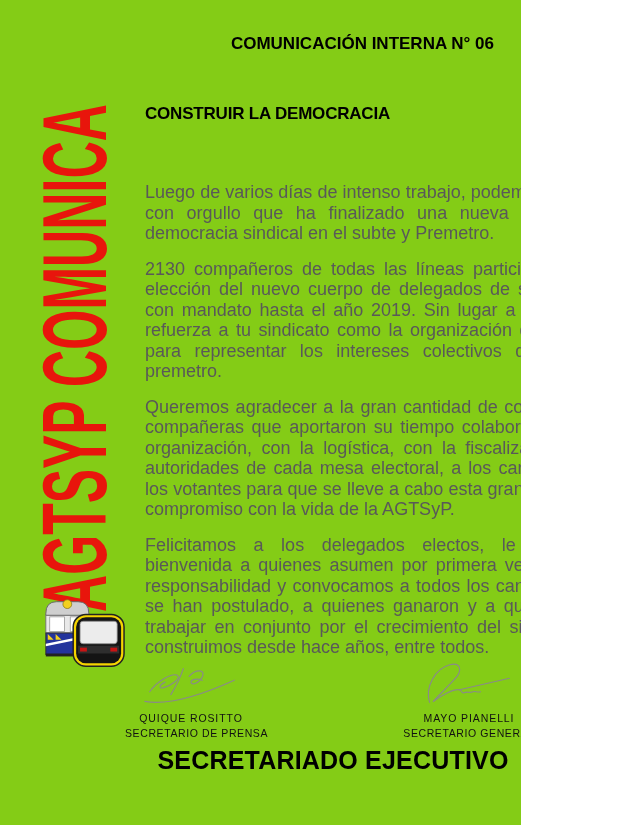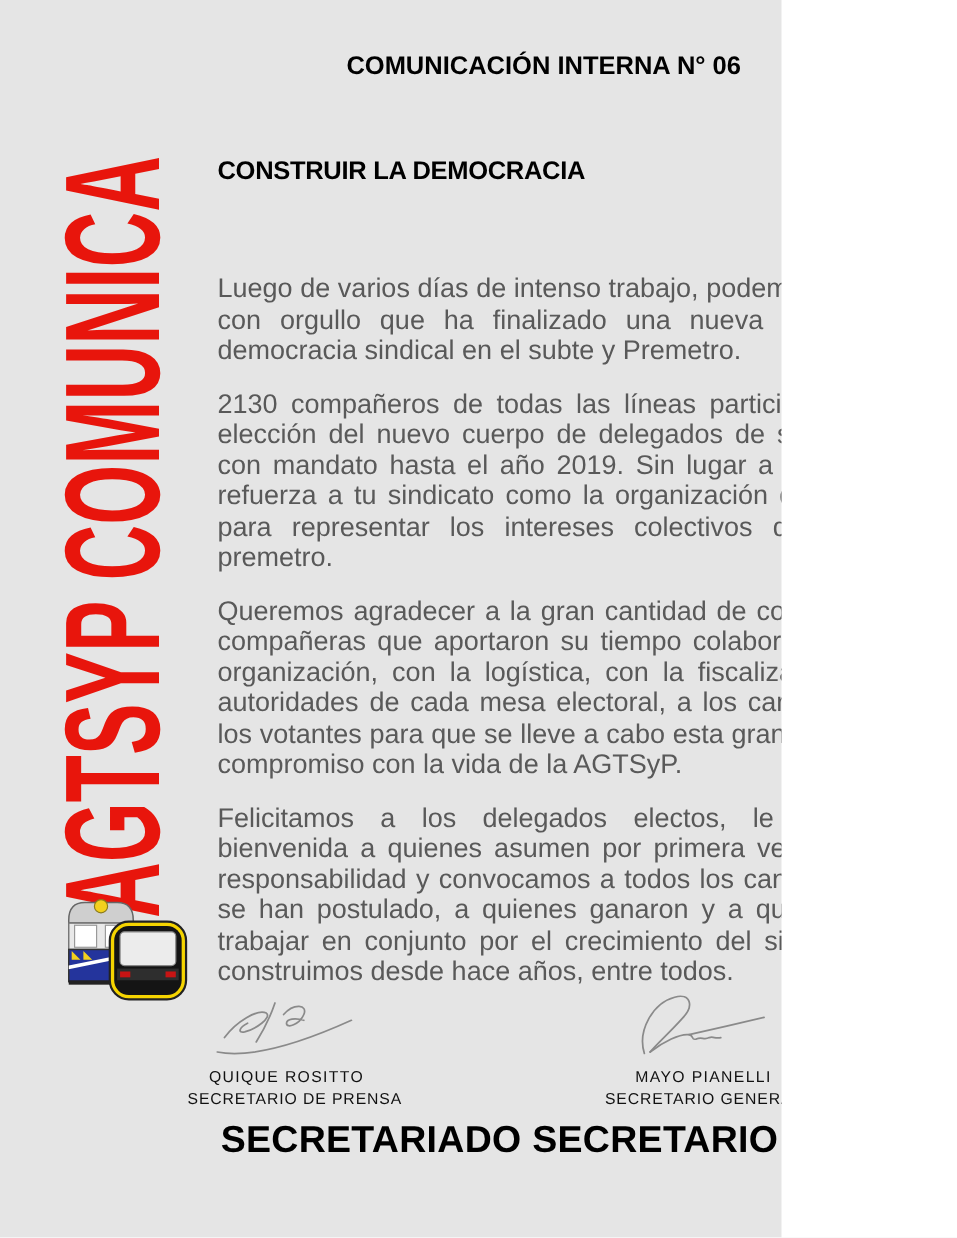--- a/index.html
+++ b/index.html
@@ -1,17 +1,17 @@
 <!DOCTYPE html>
 <html><head>
 <meta charset="utf-8">
 <style>
   html,body { margin:0; padding:0; background:#ffffff; }
   .page {
-    position:relative; width:521px; height:825px; background:#e5e5e5;
+    position:relative; width:521px; height:825px; background:#84cc16;
     font-family:"Liberation Sans", sans-serif; overflow:hidden;
   }
   .header {
     position:absolute; top:33px; right:27px; text-align:right;
     font-weight:bold; font-size:17px; line-height:22px; color:#000;
   }
   .banner-svg { position:absolute; left:30px; top:96px; }
   .doc-title {
     position:absolute; left:145px; top:104px; width:475px;
     font-size:17px; font-weight:bold; color:#000; letter-spacing:-0.2px;
@@ -108,15 +108,15 @@
         <path class="sigstroke" d="M14,44 C9,28 20,9 35,5 C46,2 49,11 40,20 C32,29 22,38 18,43"></path>
         <path class="sigstroke" d="M18,43 C27,36 39,30 45,31 C49,32 46,35 50,34 C54,32 55,35 59,33 C62,32 63,34 67,33"></path>
         <path class="sigstroke" d="M45,31 C62,27 80,23 97,19"></path>
       </svg>
       <div class="sig-name">MAYO PIANELLI</div>
       <div class="sig-role">SECRETARIO GENERAL</div>
     </div>
 
   </div>
 
-  <div class="footer-title">SECRETARIADO SECRETARIO</div>
+  <div class="footer-title">SECRETARIADO EJECUTIVO</div>
 
 </div>
 
 </body></html>

